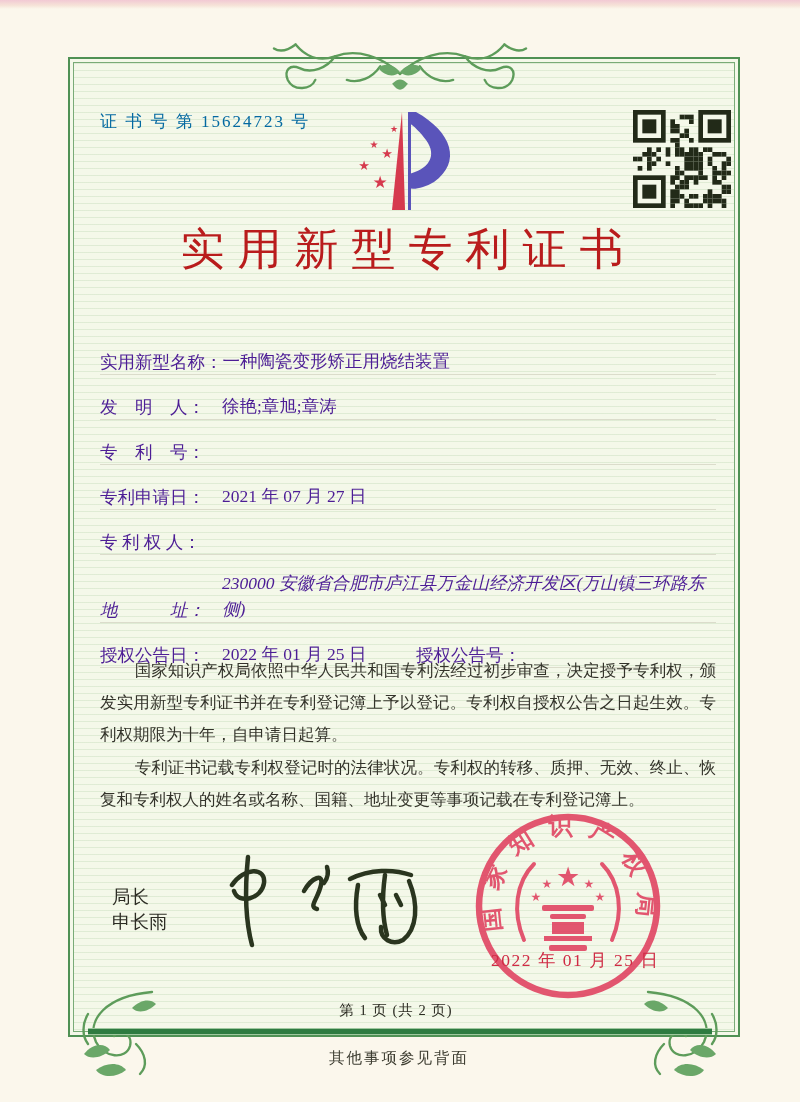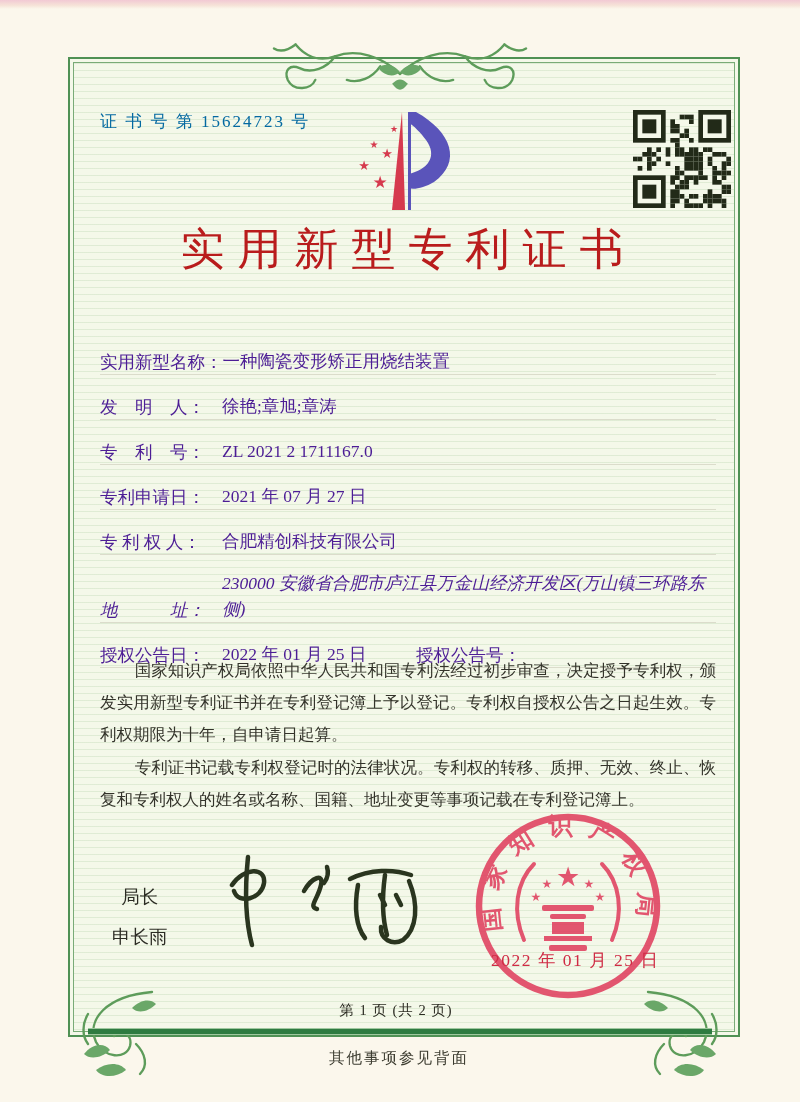--- a/index.html
+++ b/index.html
@@ -57,22 +57,22 @@
   .frow .flabel{flex:0 0 122px;white-space:nowrap;}
   .frow .fvalue{flex:1;line-height:1.5;}
   .frow.addr{min-height:68px;font-style:italic;}
   .frow.duo .fvalue.first{flex:0 0 182px;}
   .frow.duo .flabel.second{flex:0 0 122px;margin-left:12px;margin-top:10px;}
   .body-text{
     position:absolute;left:100px;top:640px;width:616px;
     font-size:16.5px;line-height:1.95;text-align:justify;color:#33332a;margin-top:15px;
   }
   .body-text p{margin:0;text-indent:2.1em;}
-  .officer{position:absolute;left:112px;top:884px;font-size:18.5px;color:#2c2c24;text-align:center;}
-  .officer .officer-name{margin-top:15px;}
+  .officer{position:absolute;left:112px;top:884px;font-size:18.5px;color:#2c2c24;}
+  .officer .officer-name{}
   .sig{position:absolute;left:208px;top:843px;width:232px;height:112px;}
   .seal{position:absolute;left:470px;top:808px;width:196px;height:196px;}
   .seal-date{
     position:absolute;left:491px;top:948px;
     font-size:17.5px;letter-spacing:1.5px;color:#cf2b44;font-weight:500;
   }
   .page-number{
     position:absolute;left:0;right:8px;top:1001px;text-align:center;
     font-size:14.5px;color:#2b2b22;letter-spacing:1px;
   }
@@ -297,29 +297,27 @@
   <div class="frow">
     <span class="flabel">实用新型名称：</span>
     <span class="fvalue">一种陶瓷变形矫正用烧结装置</span>
   </div>
   <div class="frow">
     <span class="flabel">发　明　人：</span>
     <span class="fvalue">徐艳;章旭;章涛</span>
   </div>
   <div class="frow">
     <span class="flabel">专　利　号：</span>
-    <span class="fvalue">ZL 2021 2 1711167.0</span>
   </div>
   <div class="frow">
     <span class="flabel">专利申请日：</span>
     <span class="fvalue">2021 年 07 月 27 日</span>
   </div>
   <div class="frow">
     <span class="flabel">专 利 权 人：</span>
-    <span class="fvalue">合肥精创科技有限公司</span>
   </div>
   <div class="frow addr">
     <span class="flabel">地　　　址：</span>
     <span class="fvalue">230000 安徽省合肥市庐江县万金山经济开发区(万山镇三环路东侧)</span>
   </div>
   <div class="frow duo">
     <span class="flabel">授权公告日：</span>
     <span class="fvalue first">2022 年 01 月 25 日</span>
     <span class="flabel second">授权公告号：</span>
   </div>

